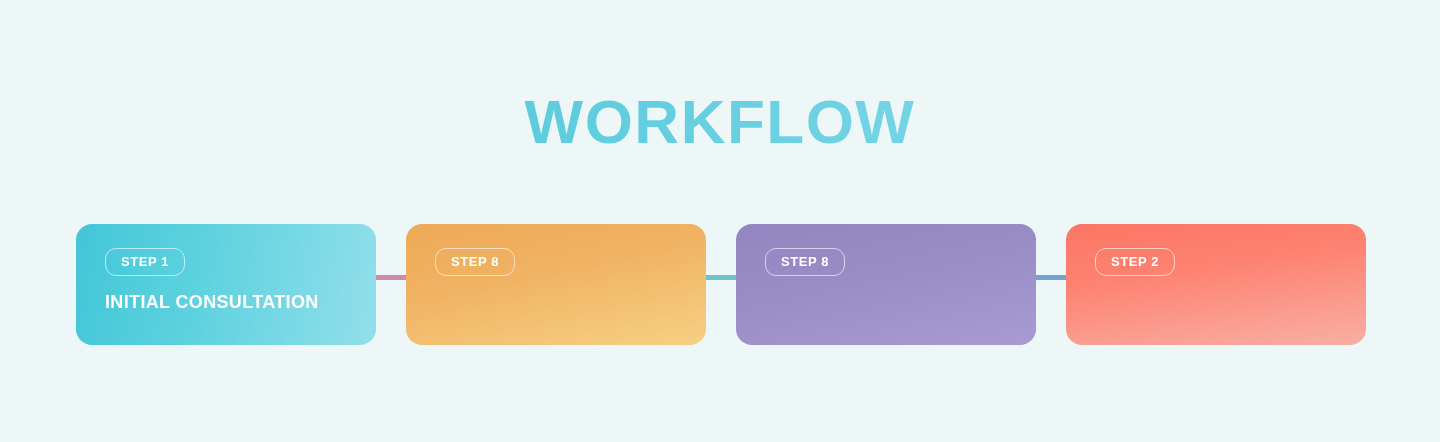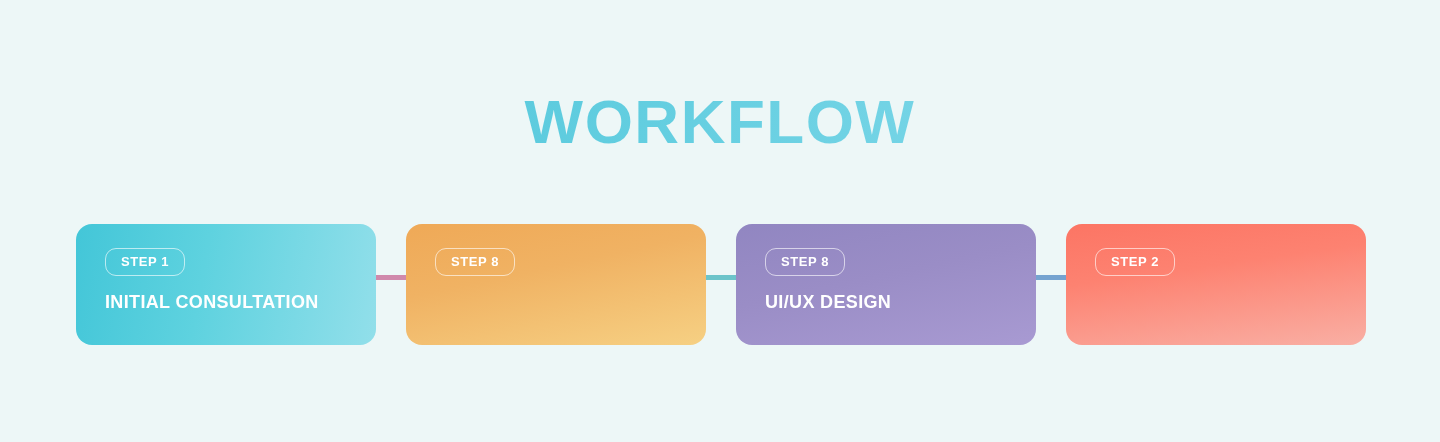--- a/index.html
+++ b/index.html
@@ -114,21 +114,20 @@
       <span class="step-pill">STEP 1</span>
       <div class="step-title">INITIAL CONSULTATION</div>
     </div>
 
     <div class="step-card s2">
       <span class="step-pill">STEP 8</span>
     </div>
 
     <div class="step-card s3">
       <span class="step-pill">STEP 8</span>
-      <div class="step-title">UI/UX DESIGN</div>
     </div>
 
     <div class="step-card s4">
       <span class="step-pill">STEP 2</span>
     </div>
 
   </div>
 </div>
 
 </body></html>

